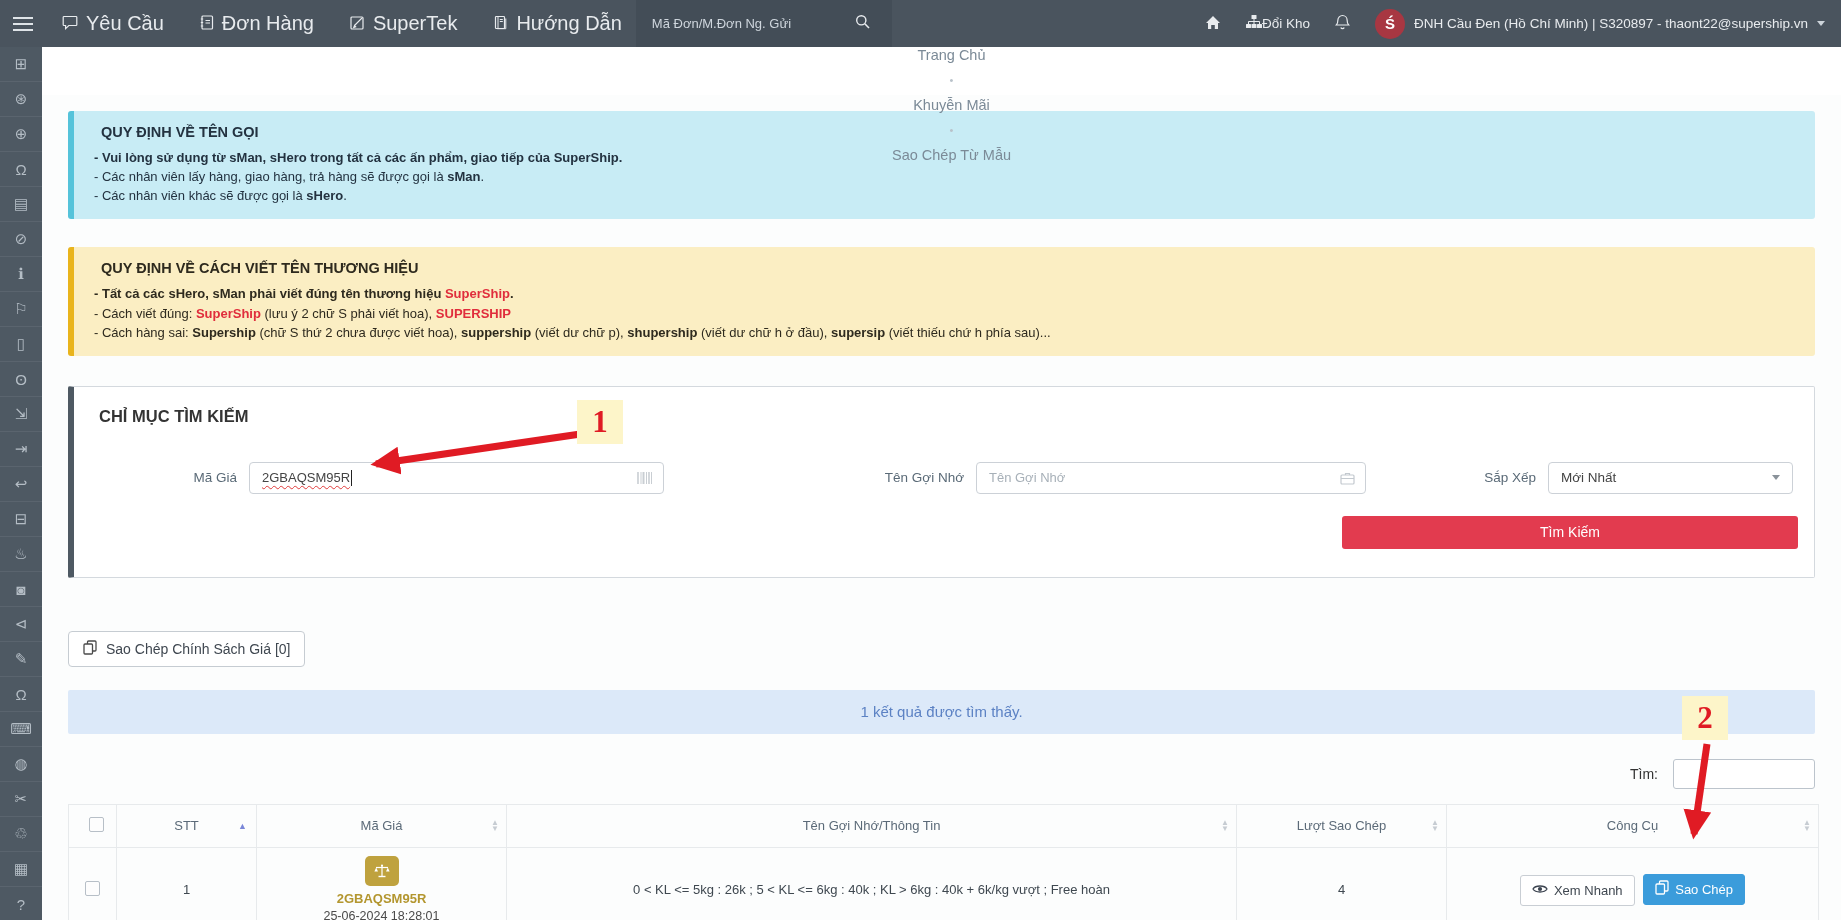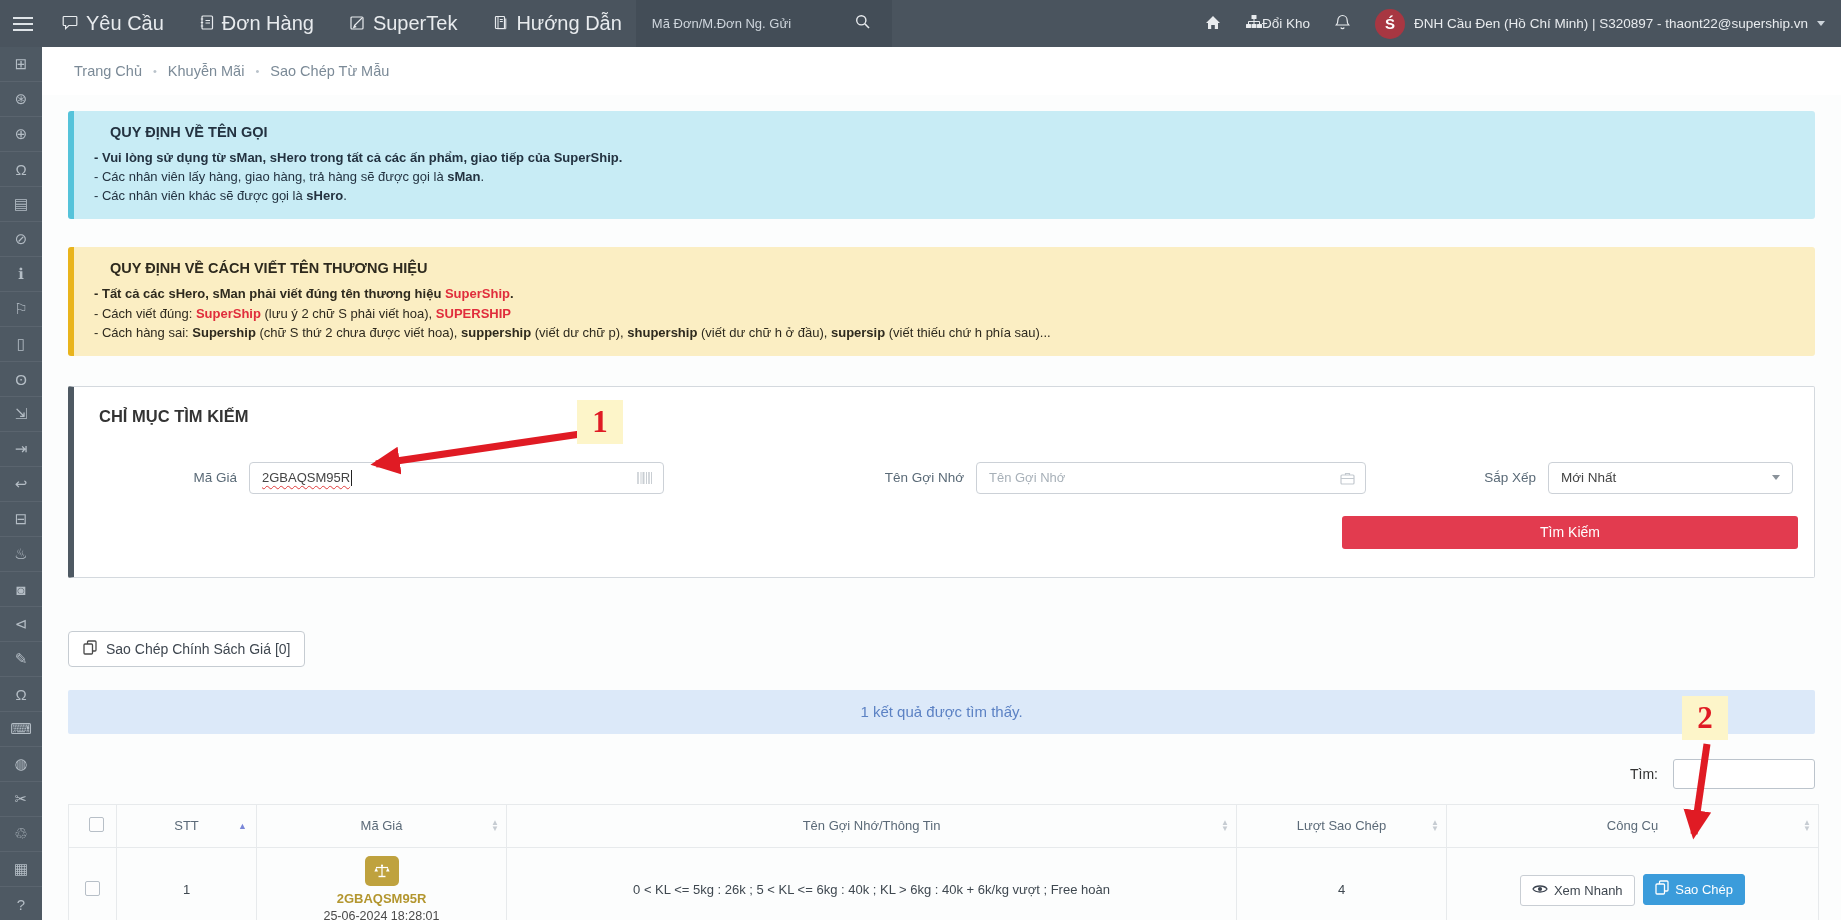--- a/index.html
+++ b/index.html
@@ -27,29 +27,29 @@
   .caret-down { width:0; height:0; border-left:4px solid transparent; border-right:4px solid transparent;
     border-top:5px solid #cdd4da; }
 
   
   .sidebar { position:absolute; top:47px; left:0; bottom:0; width:42px; background:#4e5963; z-index:9; }
   .side-item { height:35px; display:flex; align-items:center; justify-content:center; color:#b4bdc5;
     font-size:15px; border-bottom:1px solid rgba(255,255,255,.07); cursor:pointer; }
 
   
   .content { position:absolute; left:42px; top:47px; right:0; bottom:0; background:#fcfdfd; overflow:hidden; }
-  .breadcrumb { height:48px; display:flex; align-items:center; gap:11px; padding-left:32px;
-    color:#7b8a97; font-size:14.5px; background:#fff; }
+  .breadcrumb { height:48px; display:flex; align-items:center; gap:11px; padding-left:20px;
+    color:#7b8a97; font-size:14.5px; background:#fff;flex-direction:column; }
   .bc-dot { color:#b9c2ca; font-size:11px; }
   .page { padding:0 26px; }
 
   .alert { border-radius:3px; padding:13px 20px; }
   .alert-info { margin-top:16px; background:#c8ecf5; border-left:6px solid #55c3da; color:#233240; }
   .alert-warn { margin-top:28px; background:#fbeec3; border-left:6px solid #e9b41c; color:#2e2a1e; }
-  .alert h3 { margin:0 16px 9px; font-size:14.5px; }
+  .alert h3 { margin:0 7px 9px; font-size:14.5px; }
   .alert p { margin:2px 0; font-size:13px; line-height:1.32; }
   .b { font-weight:bold; }
   .red { color:#e02d3c; font-weight:bold; }
 
   .panel { margin-top:30px; background:#fff; border:1px solid #d4d9de; border-left:6px solid #4e5963;
     border-radius:2px; padding:18px 16px 28px 25px; }
   .panel h2 { margin:2px 0 0; font-size:16.5px; color:#333; }
   .form-row { display:flex; align-items:center; margin-top:36px; }
   .fg { display:flex; align-items:center; }
   .fg label { color:#5a6a77; font-size:13.5px; text-align:right; }

